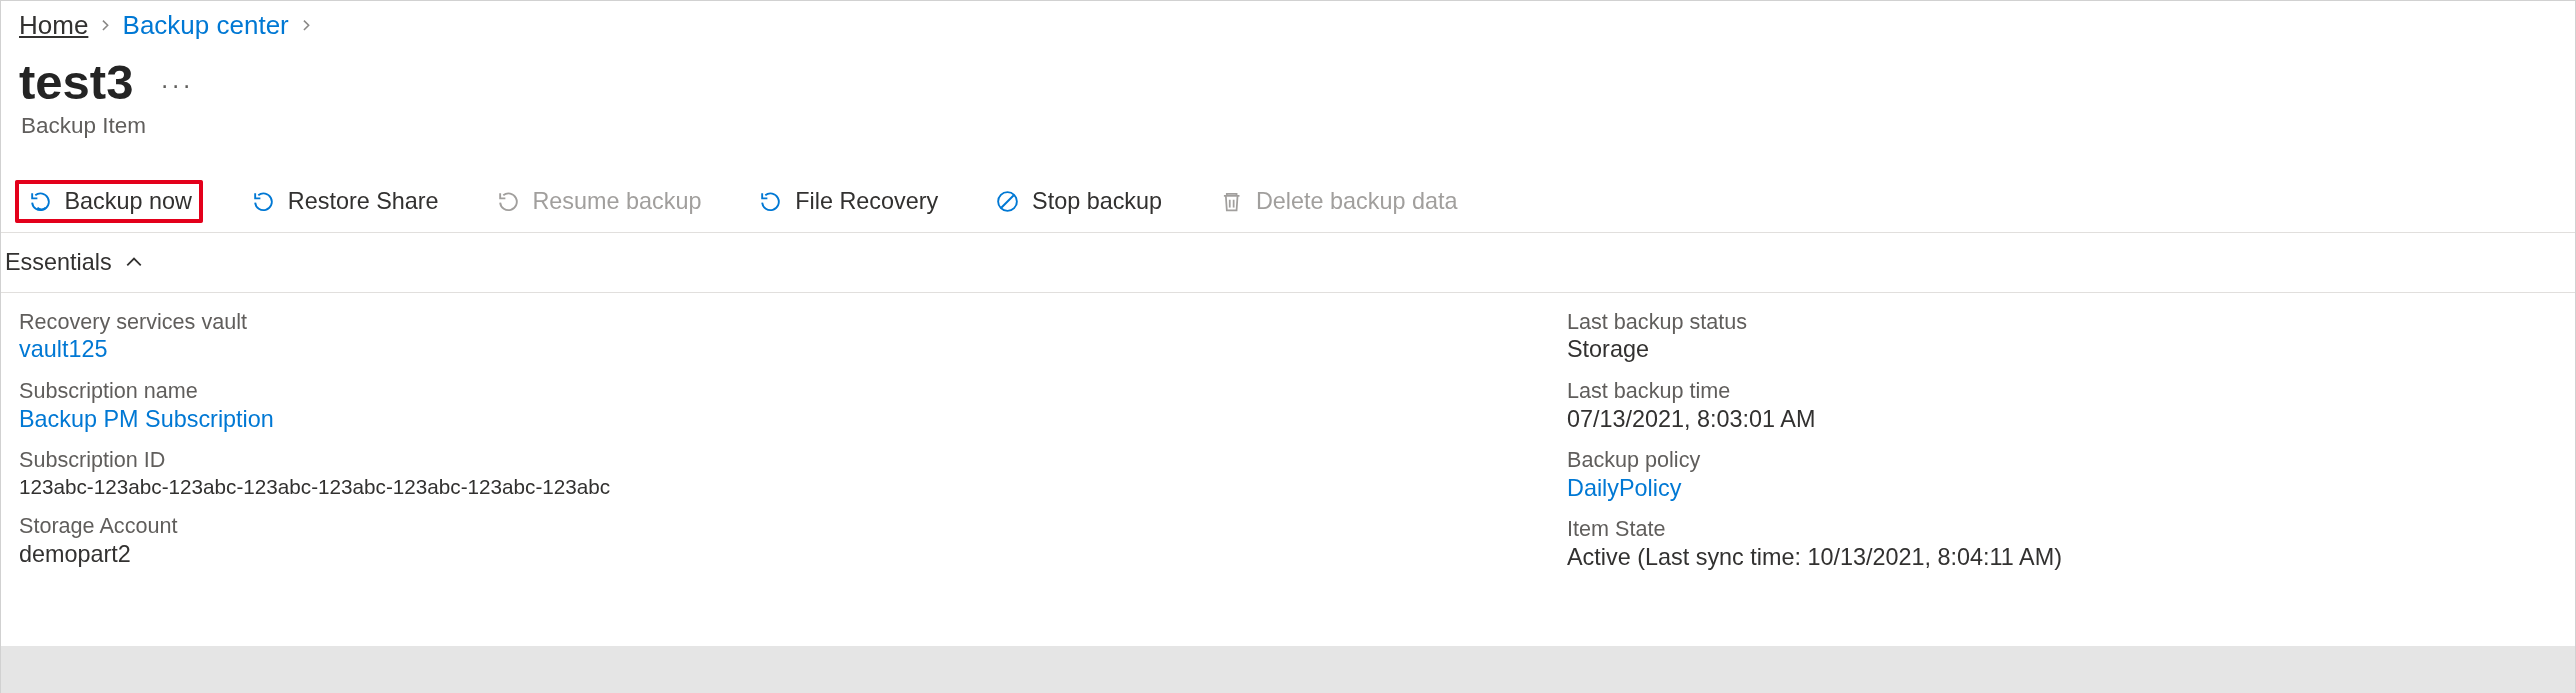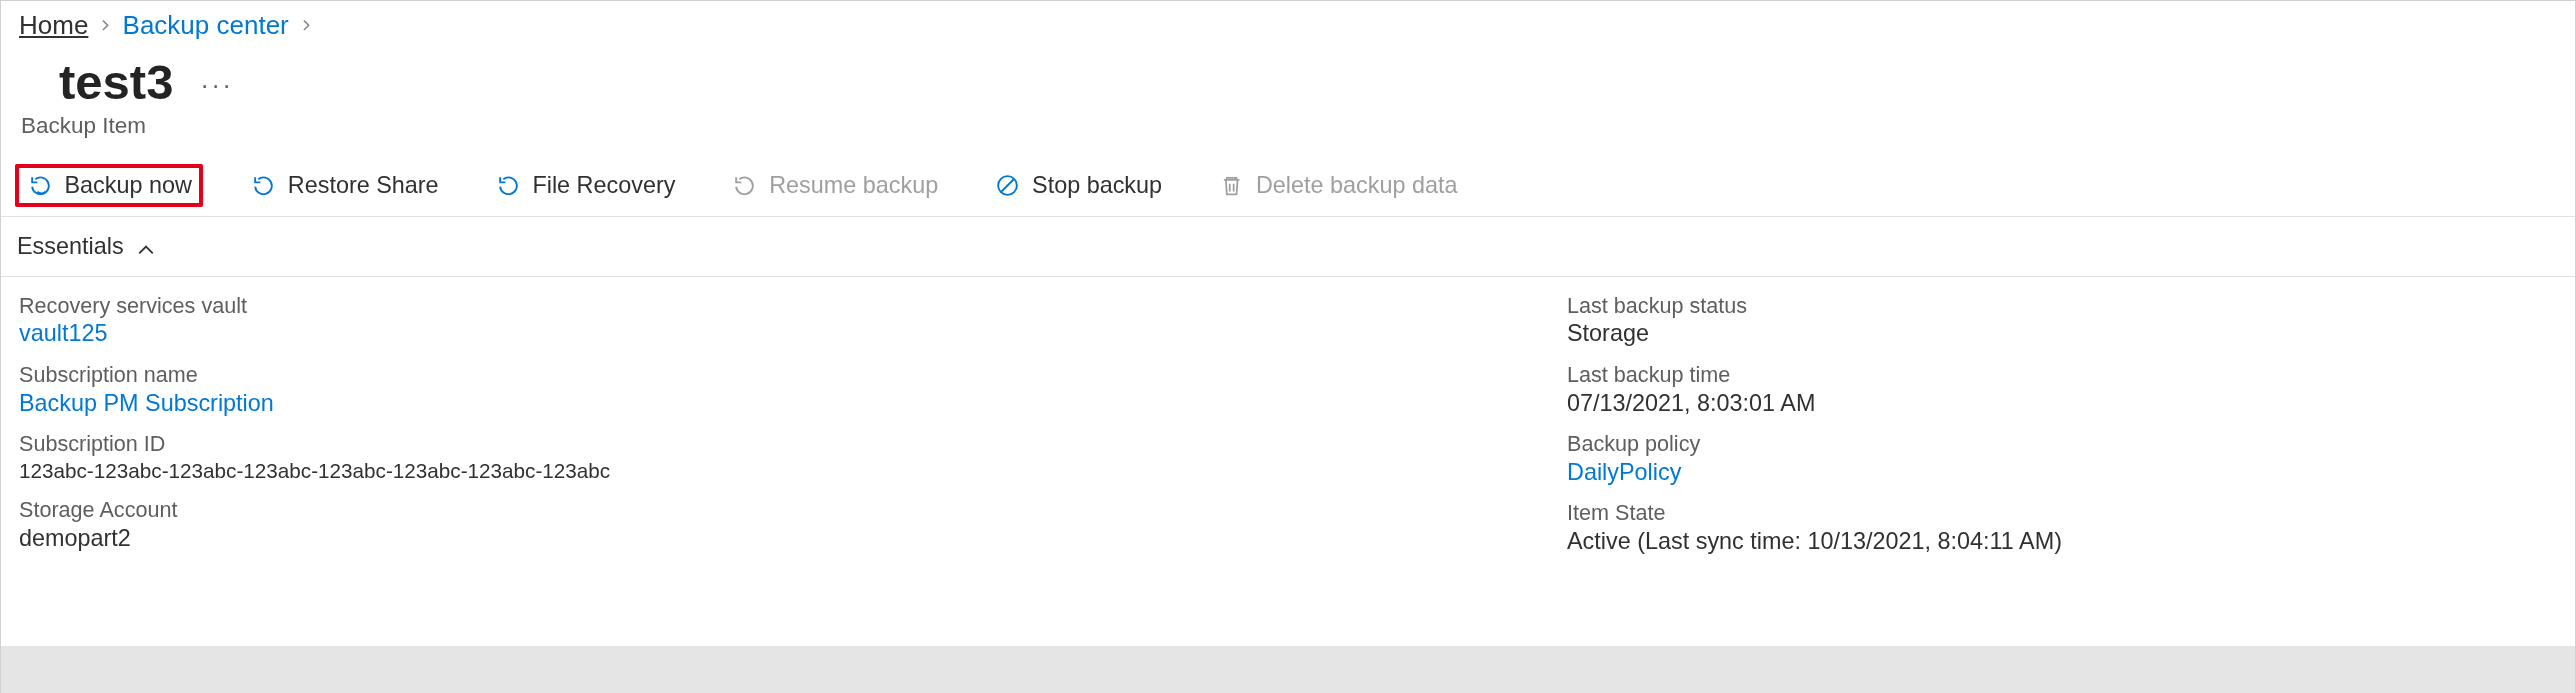--- a/index.html
+++ b/index.html
@@ -47,21 +47,20 @@
   .breadcrumb .sep {
     color: #8a8886;
     font-size: 20px;
   }
   
   .title-row {
     display: flex;
     align-items: center;
     gap: 27px;
     padding: 12.6px 18px 0 18px;
-    margin-left: 40px;
   }
   .title-row h1 {
     font-size: 49px;
     font-weight: 600;
     color: #242424;
   }
   .title-row .more {
     font-size: 25px;
     color: #605e5c;
     letter-spacing: 2.7px;
@@ -81,20 +80,21 @@
     padding: 3.6px 14.4px 9px 14.4px;
   }
   .tool-btn {
     display: inline-flex;
     align-items: center;
     gap: 10.8px;
     font-size: 23.4px;
     color: #323130;
     cursor: pointer;
     padding: 5.4px 9px;
+    margin-top: 16px;
   }
   .tool-btn.disabled {
     color: #a19f9d;
     cursor: default;
   }
   .tool-btn .icon-wrap {
     display: inline-flex;
     align-items: center;
     justify-content: center;
     width: 27px;
@@ -108,23 +108,23 @@
     border-radius: 1.8px;
     padding: 3.6px 7.2px;
   }
   .divider-line {
     border-top: 0.9px solid #e1dfdd;
     width: 100%;
   }
   
   .essentials-header {
     display: flex;
-    align-items: flex-end;
+    align-items: center;
     gap: 12.6px;
-    padding: 16px 16px;
+    padding: 16px 4px;
     font-size: 23.4px;
     color: #323130;
     cursor: pointer;
     border-bottom: 0.9px solid #e1dfdd;
   }
   .essentials-header .chev {
     width: 20px;
     height: 20px;
     display: inline-flex;
     align-items: center;
@@ -213,38 +213,38 @@
     <span class="tool-btn">
       <span class="icon-wrap">
         <svg width="25" height="25" viewBox="0 0 24 24" fill="none" stroke-width="1.8">
           <path d="M4 13a8 8 0 1 0 3-7"></path>
             <path d="M4 4v5h5"></path>
         </svg>
       </span>
       <span>Restore Share</span>
     </span>
 
-    <span class="tool-btn">
+    <span class="tool-btn disabled">
       <span class="icon-wrap">
         <svg width="25" height="25" viewBox="0 0 24 24" fill="none" stroke-width="1.8">
           <path d="M4 13a8 8 0 1 0 3-7"></path>
             <path d="M4 4v5h5"></path>
         </svg>
       </span>
-      <span>File Recovery</span>
-    </span>
-
-    <span class="tool-btn disabled">
+      <span>Resume backup</span>
+    </span>
+
+    <span class="tool-btn">
       <span class="icon-wrap">
         <svg width="25" height="25" viewBox="0 0 24 24" fill="none" stroke-width="1.8">
           <path d="M4 13a8 8 0 1 0 3-7"></path>
             <path d="M4 4v5h5"></path>
         </svg>
       </span>
-      <span>Resume backup</span>
+      <span>File Recovery</span>
     </span>
 
     <span class="tool-btn">
       <span class="icon-wrap">
         <svg width="25" height="25" viewBox="0 0 24 24" fill="none" stroke-width="1.8">
           <circle cx="12" cy="12" r="9"></circle>
             <line x1="6" y1="18" x2="18" y2="6"></line>
         </svg>
       </span>
       <span>Stop backup</span>

